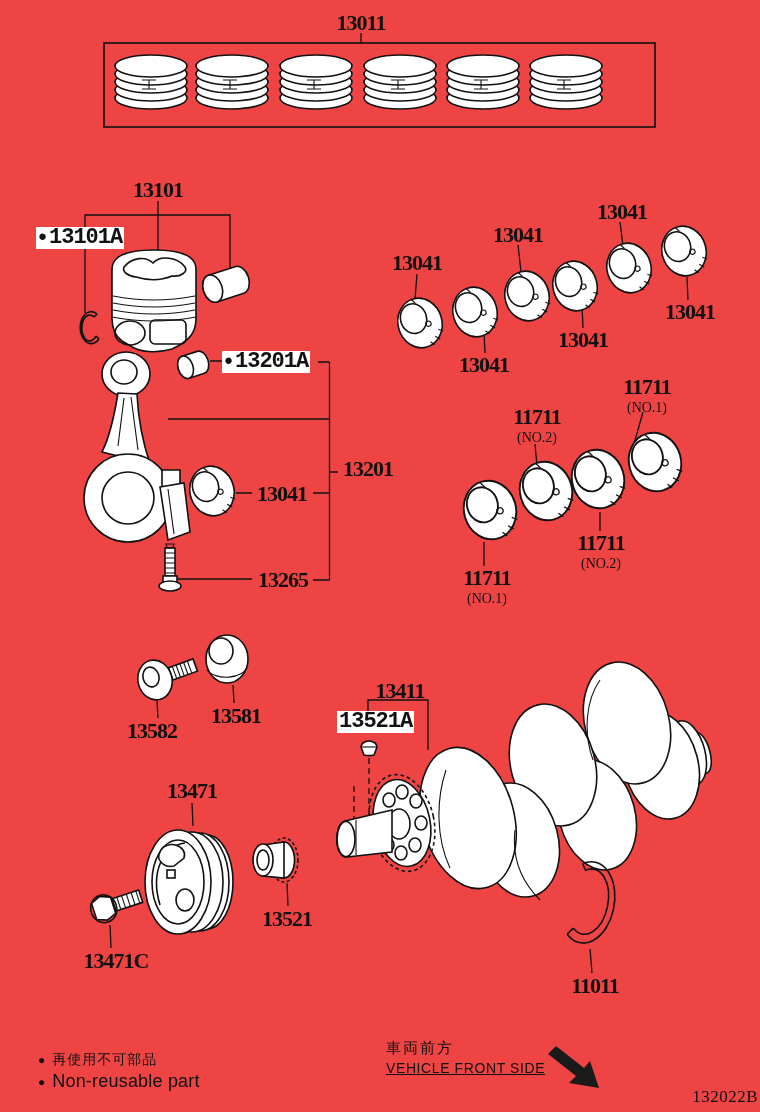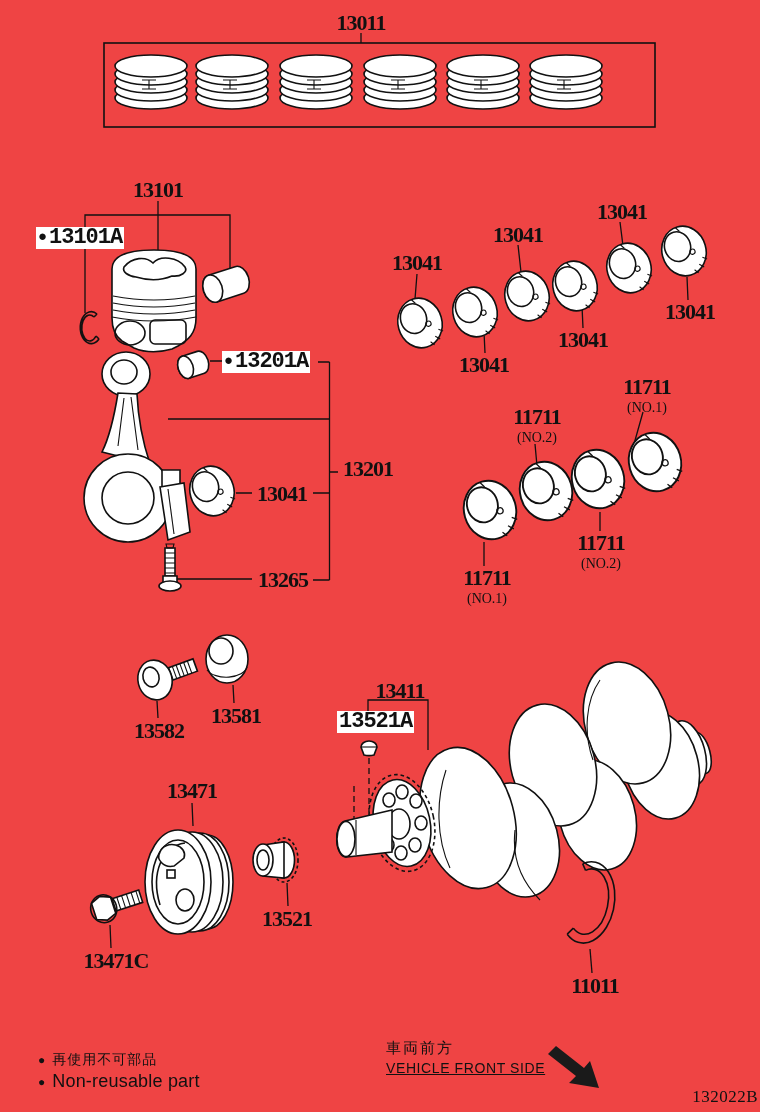--- a/index.html
+++ b/index.html
@@ -255,21 +255,21 @@
 </div>
 <div class="lbl" style="left:569px;top:532px;width:64px">
   <div>11711</div>
   <div class="sub">(NO.2)</div>
 </div>
 <div class="lbl" style="left:455px;top:567px;width:64px">
   <div>11711</div>
   <div class="sub">(NO.1)</div>
 </div>
 
-<div class="lbl" style="left:127px;top:720px;width:64px">13582</div>
+<div class="lbl" style="left:120px;top:720px;width:64px">13582</div>
 <div class="lbl" style="left:204px;top:705px;width:64px">13581</div>
 <div class="lbl" style="left:160px;top:780px;width:64px">13471</div>
 <div class="lbl" style="left:74px;top:950px;width:84px">13471C</div>
 <div class="lbl" style="left:255px;top:908px;width:64px">13521</div>
 <div class="lbl" style="left:368px;top:680px;width:64px">13411</div>
 <div class="lbl bg" style="left:337px;top:711px">13521A</div>
 <div class="lbl" style="left:563px;top:975px;width:64px">11011</div>
 
 <div class="legend-row sans" style="left:38px;top:1051px">
   <span class="legend-dot">●</span>

